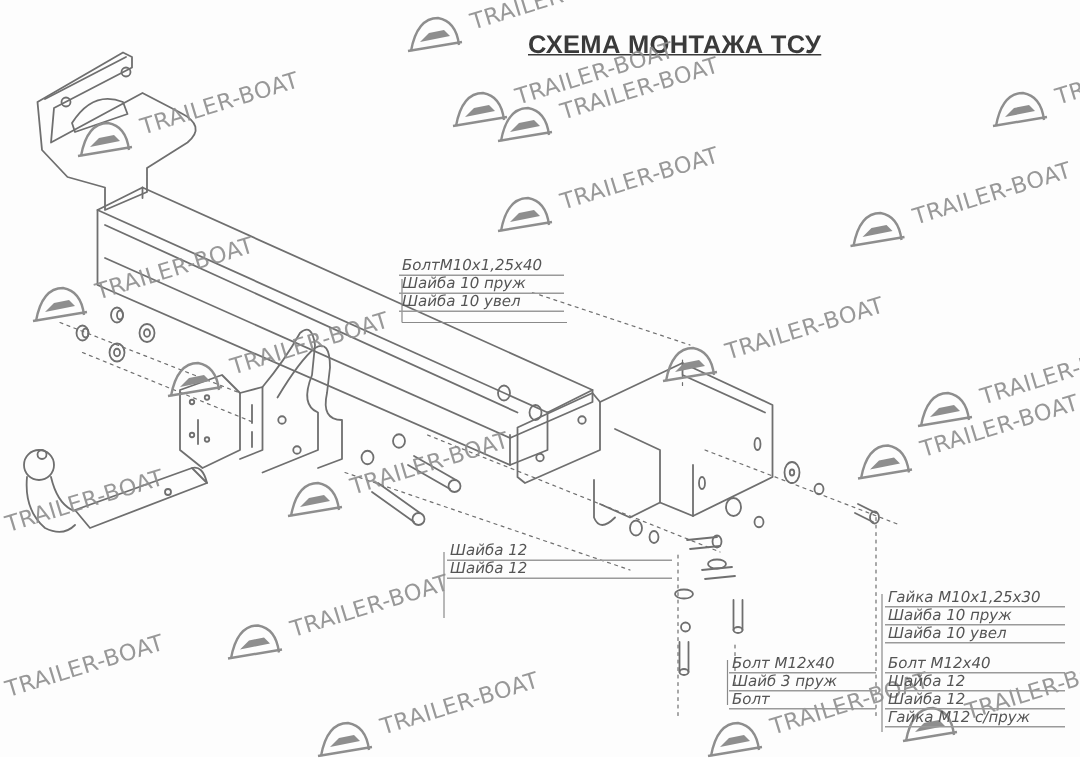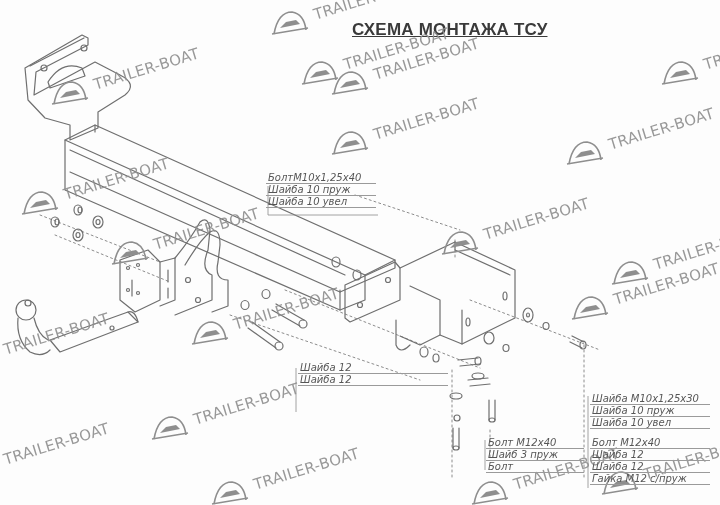--- a/index.html
+++ b/index.html
@@ -308,21 +308,21 @@
     <div>Шайба 12</div>
   </div>
 
   <div class="spec" style="left:486px; top:437px; width:98px;">
     <div>Болт М12х40</div>
     <div>Шайб 3 пруж</div>
     <div>Болт</div>
   </div>
 
   <div class="spec" style="left:590px; top:393px; width:120px;">
-    <div>Шайба М10х1,25х30</div>
+    <div>Гайка М10х1,25х30</div>
     <div>Шайба 10 пруж</div>
     <div>Шайба 10 увел</div>
   </div>
 
   <div class="spec" style="left:590px; top:437px; width:120px;">
     <div>Болт М12х40</div>
     <div>Шайба 12</div>
     <div>Шайба 12</div>
     <div>Гайка М12 с/пруж</div>
   </div>

